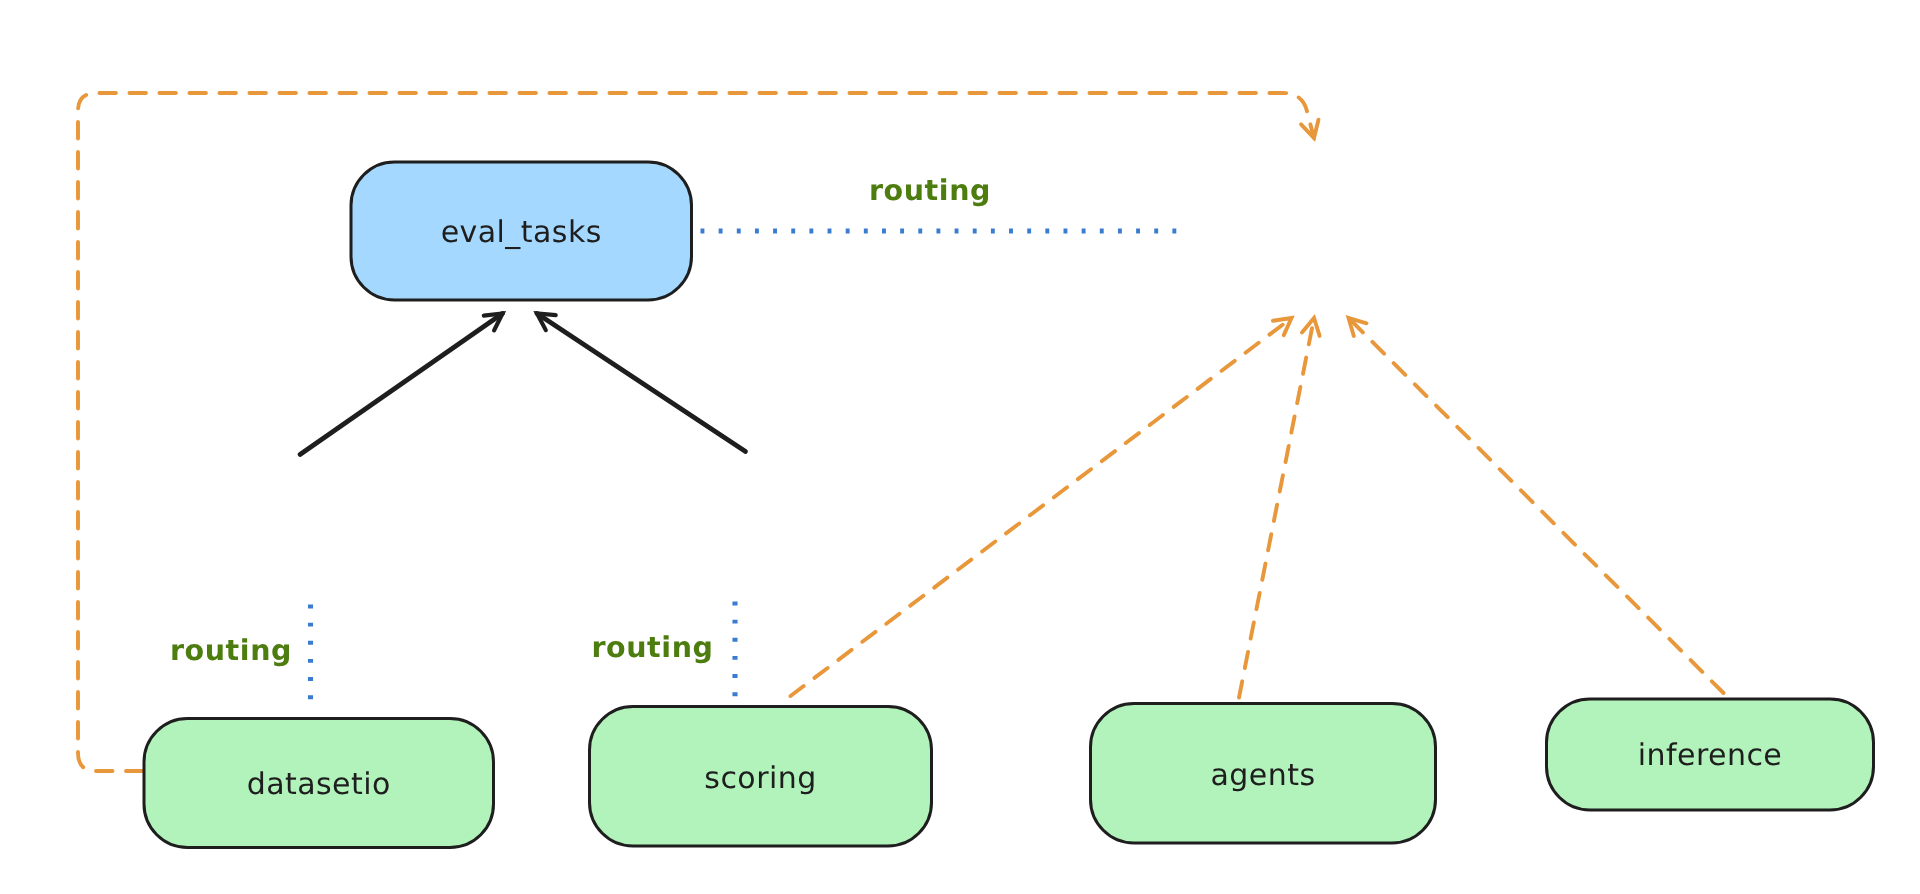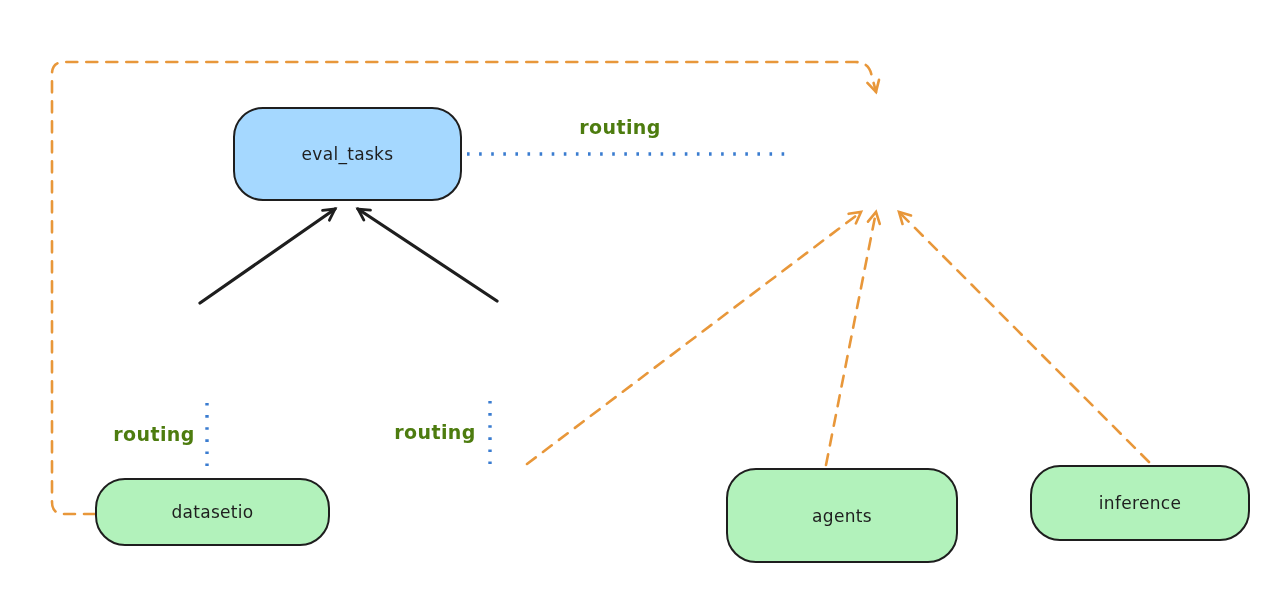--- a/index.html
+++ b/index.html
@@ -10,21 +10,21 @@
     overflow:hidden;
     font-family:"DejaVu Sans", sans-serif;
   }
   .edges-svg{position:absolute;left:0;top:0;width:1280px;height:596px;}
   .node{
     position:absolute;
     box-sizing:border-box;
     border:2.6px solid #1e1e1e;
     border-radius:30px;
     display:flex;align-items:center;justify-content:center;
-    font-size:17px;color:#1e1e1e;
+    font-size:20px;color:#1e1e1e;
     letter-spacing:.3px;
   }
   .node.blue{background:#a5d8ff;}
   .node.green{background:#b2f2bb;}
   .edge-label{
     position:absolute;
     color:#4d7c0f;
     font-size:19px;
     font-weight:700;
     letter-spacing:.4px;
@@ -60,24 +60,27 @@
     <path d="M 490 401 L 490 467" fill="none" stroke="#3a7cd0" stroke-width="3.4" stroke-dasharray="2.6 9.5"></path>
   </svg>
 
   <div class="node blue" style="left:233px;top:107px;width:229px;height:94px;">
     <span>eval_tasks</span>
   </div>
 
 
 
 
-  <div class="node green" style="left:95px;top:478px;width:235px;height:68px;justify-content:center;">
+  <div class="node green" style="left:95px;top:478px;width:235px;height:88px;justify-content:center;">
     <span>datasetio</span>
   </div>
 
+  <div class="node green" style="left:392px;top:470px;width:230px;height:95px;">
+    <span>scoring</span>
+  </div>
 
   <div class="node green" style="left:726px;top:468px;width:232px;height:95px;">
     <span>agents</span>
   </div>
 
   <div class="node green" style="left:1030px;top:465px;width:220px;height:76px;">
     <span>inference</span>
   </div>
 
   <div class="edge-label" style="left:575px;top:116px;width:90px;">routing</div>

